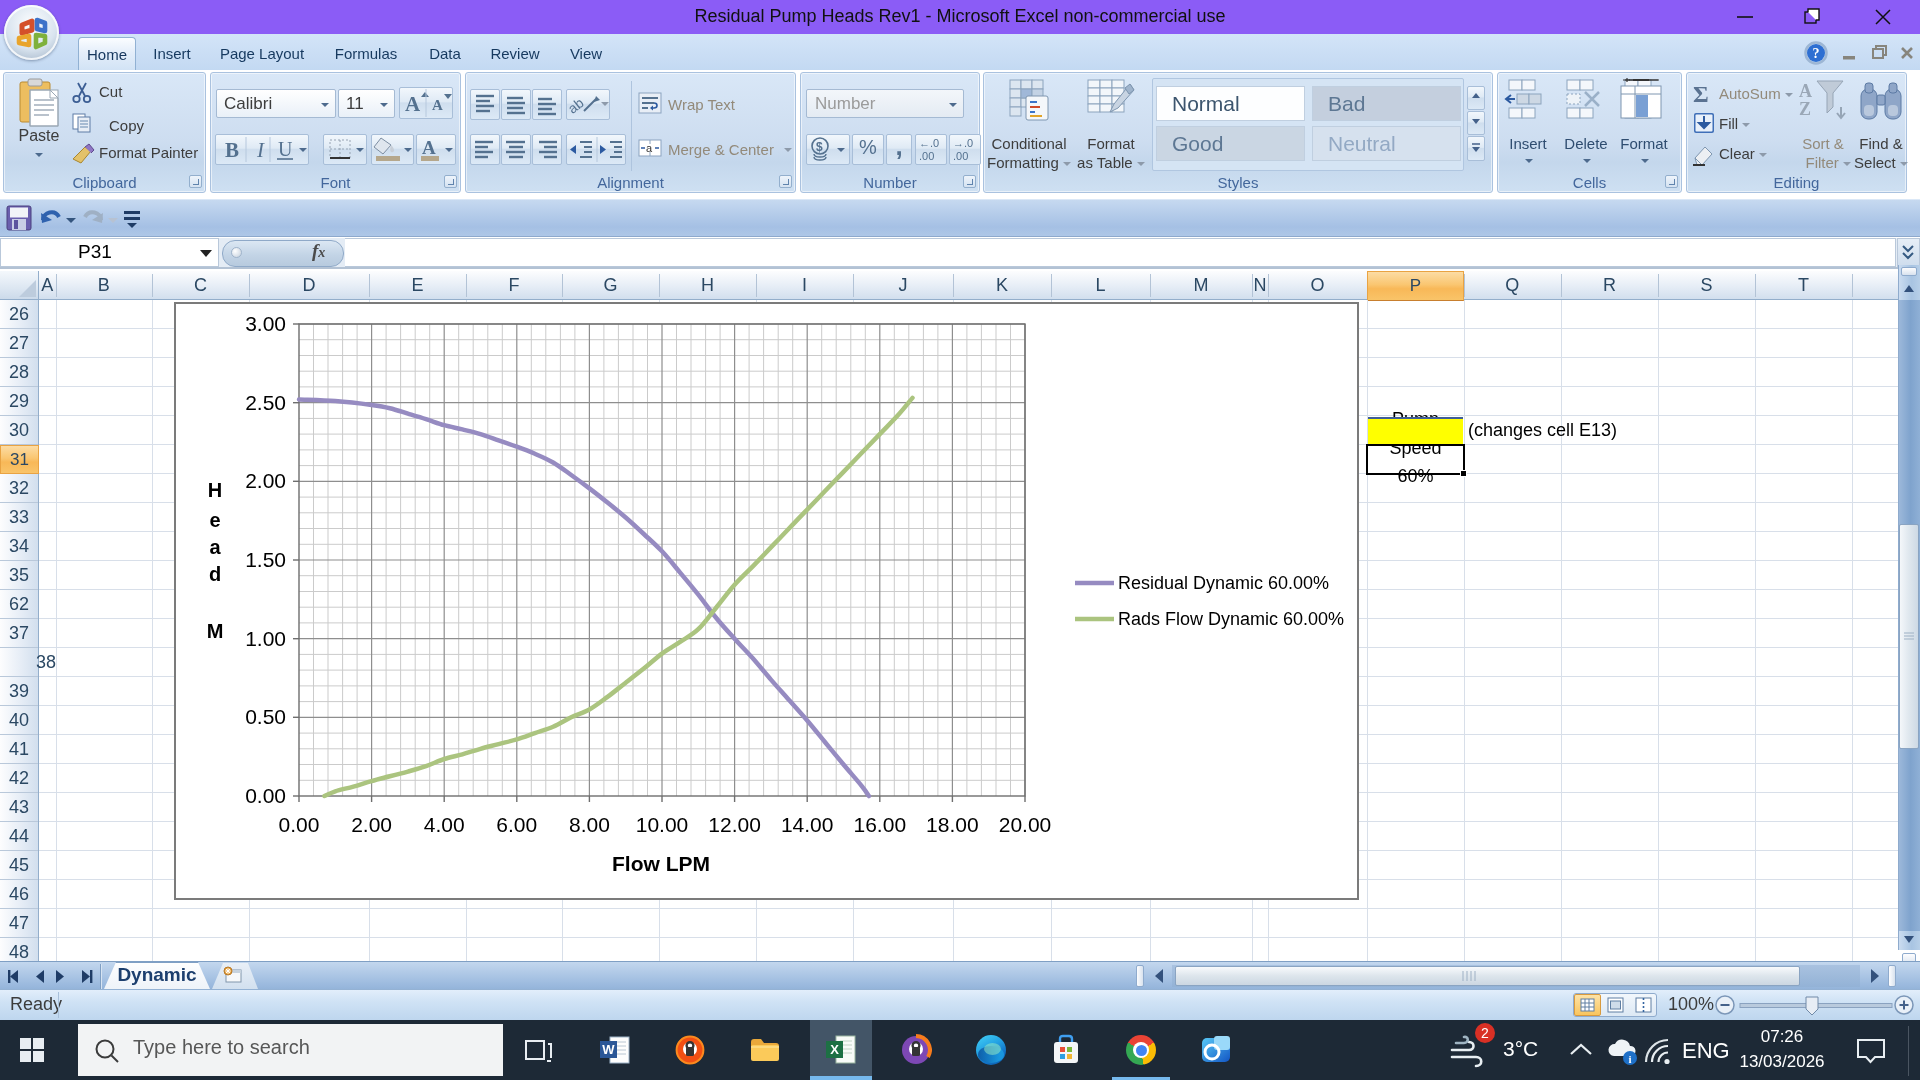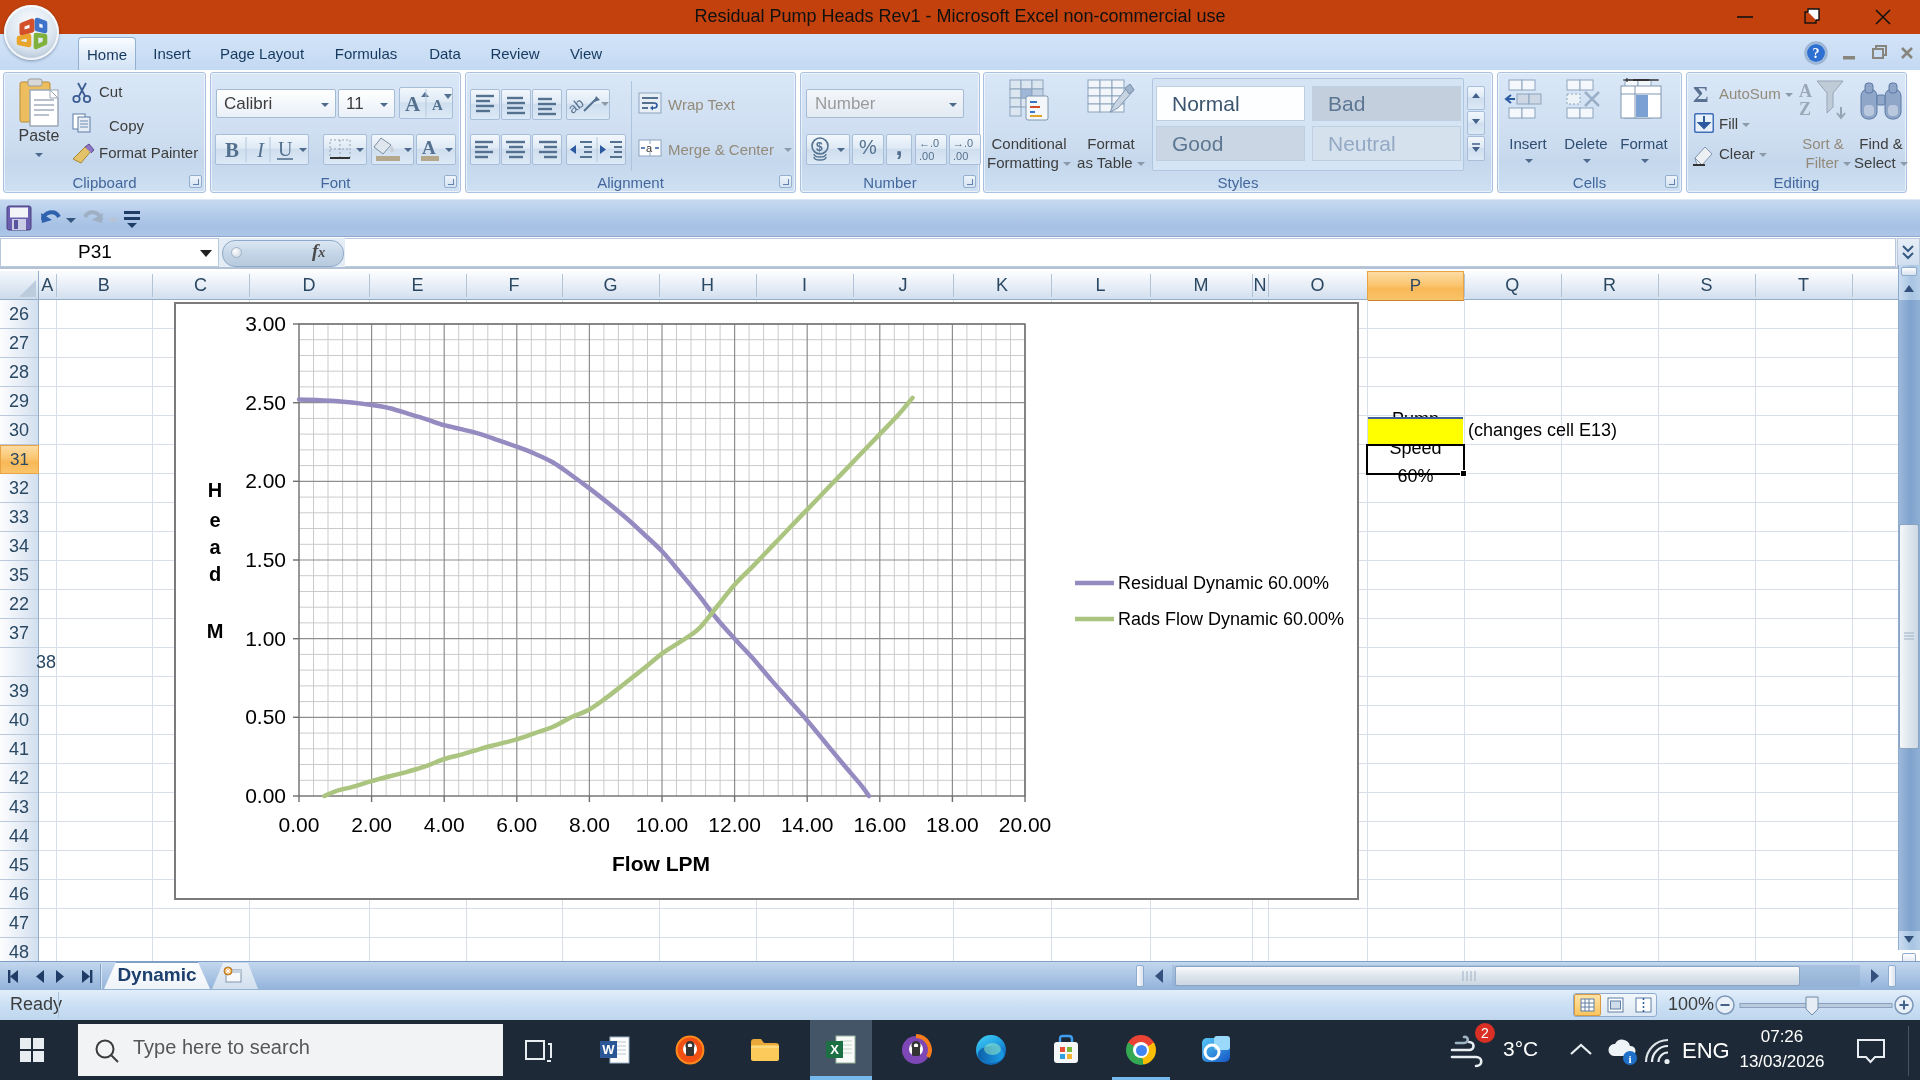--- a/index.html
+++ b/index.html
@@ -1,18 +1,18 @@
 <!DOCTYPE html>
 <html><head><meta charset="utf-8"><style>
 *{margin:0;padding:0;box-sizing:border-box;}
 html,body{width:1920px;height:1080px;overflow:hidden;font-family:"Liberation Sans",sans-serif;}
 .abs{position:absolute;}
 #stage{position:relative;width:1920px;height:1080px;background:#fff;}
 
-#title{left:0;top:0;width:1920px;height:34px;background:#c2410c;}
+#title{left:0;top:0;width:1920px;height:34px;background:#8b5cf6;}
 #title .t{width:100%;text-align:center;font-size:18px;line-height:33px;color:#111;}
 
 #tabrow{left:0;top:34px;width:1920px;height:36px;background:linear-gradient(#d3e4f8,#c3d9f2);}
 .tab{top:3px;height:33px;line-height:33px;font-size:15px;color:#16395f;text-align:center;}
 .tabactive{background:linear-gradient(#fbfdff,#e4eefa 45%,#d2e3f5);border:1px solid #91b1d3;border-bottom:none;border-radius:4px 4px 0 0;color:#15365c;}
 .grp{top:72px;height:121px;border:1px solid #aac2df;border-radius:3px;background:linear-gradient(#d9e7f7,#cdddf0 58%,#c4d7ec 75%,#cee0f2);box-shadow:inset 0 0 0 1px rgba(255,255,255,.55);}
 .glabel{bottom:1px;width:100%;text-align:center;font-size:15px;color:#43679c;}
 .lnch{width:13px;height:13px;bottom:4px;border:1px solid #93afcd;border-radius:2px;background:linear-gradient(#eef4fb,#d4e2f1);}
 .lnch:after{content:"";position:absolute;left:3px;top:3px;width:5px;height:5px;border-left:1px solid #5f83ad;border-top:1px solid #5f83ad;transform:rotate(180deg);}
 .rtxt{font-size:15px;color:#3d3d3d;white-space:nowrap;}
@@ -535,21 +535,21 @@
 <div class="abs rhn" style="top:0px;">26</div>
 <div class="abs rhn" style="top:29px;">27</div>
 <div class="abs rhn" style="top:58px;">28</div>
 <div class="abs rhn" style="top:87px;">29</div>
 <div class="abs rhn" style="top:116px;">30</div>
 <div class="abs rhn" style="top:145px;">31</div>
 <div class="abs rhn" style="top:174px;">32</div>
 <div class="abs rhn" style="top:203px;">33</div>
 <div class="abs rhn" style="top:232px;">34</div>
 <div class="abs rhn" style="top:261px;">35</div>
-<div class="abs rhn" style="top:290px;">22</div>
+<div class="abs rhn" style="top:290px;">62</div>
 <div class="abs rhn" style="top:319px;">37</div>
 <div class="abs rhn" style="top:348px;padding-left:36px;">38</div>
 <div class="abs rhn" style="top:377px;">39</div>
 <div class="abs rhn" style="top:406px;">40</div>
 <div class="abs rhn" style="top:435px;">41</div>
 <div class="abs rhn" style="top:464px;">42</div>
 <div class="abs rhn" style="top:493px;">43</div>
 <div class="abs rhn" style="top:522px;">44</div>
 <div class="abs rhn" style="top:551px;">45</div>
 <div class="abs rhn" style="top:580px;">46</div>

